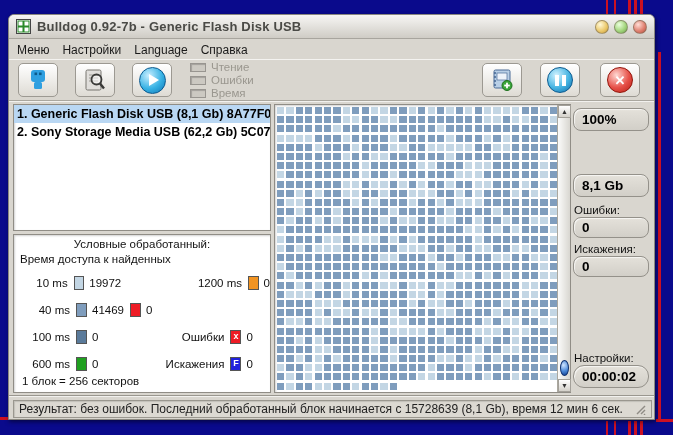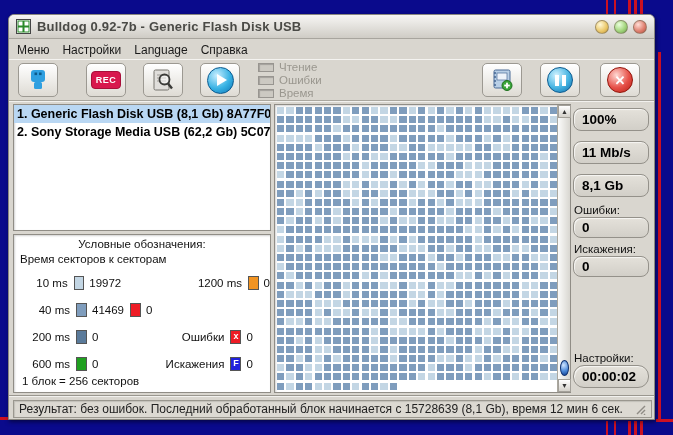--- a/index.html
+++ b/index.html
@@ -149,23 +149,20 @@
   </div>
 
   <div class="toolbar">
     <div class="tb-btn" style="margin-left:9px;">
       <svg width="18" height="22" viewBox="0 0 18 22">
         <rect x="2" y="1" width="14" height="12" rx="3" fill="#2f9fe0"></rect>
         <rect x="5.5" y="3.5" width="2.6" height="2.6" fill="#0c5a8c"></rect>
         <rect x="10" y="3.5" width="2.6" height="2.6" fill="#0c5a8c"></rect>
         <rect x="5" y="13" width="8" height="7" rx="1.5" fill="#2f9fe0"></rect>
       </svg>
-    </div>
-    <div class="tb-btn" style="margin-left:28px;">
-      <span class="rec-chip">REC</span>
     </div>
     <div class="tb-btn" style="margin-left:17px;">
       <svg width="22" height="24" viewBox="0 0 22 24">
         <rect x="2" y="2" width="15" height="20" rx="1.5" fill="#e0dedb" stroke="#77756f"></rect>
         <line x1="5" y1="7" x2="14" y2="7" stroke="#9a9892"></line>
         <line x1="5" y1="10" x2="14" y2="10" stroke="#9a9892"></line>
         <line x1="5" y1="13" x2="14" y2="13" stroke="#9a9892"></line>
         <circle cx="12.5" cy="11.5" r="5" fill="rgba(255,255,255,.55)" stroke="#3a3a38" stroke-width="1.8"></circle>
         <line x1="16" y1="15.5" x2="20" y2="20.5" stroke="#3a3a38" stroke-width="2.4"></line>
       </svg>
@@ -212,40 +209,40 @@
       <span class="round-ic stop-ic">✕</span>
     </div>
   </div>
 
   <div class="panel disk-panel">
     <div class="disk-row selected">1. Generic Flash Disk USB  (8,1 Gb) 8A77F0F8</div>
     <div class="disk-row">2. Sony Storage Media USB  (62,2 Gb) 5C0710</div>
   </div>
 
   <div class="panel legend-panel">
-    <div class="legend-title">Условные обозначения:</div>
-    <div class="legend-sub">Время секторов к секторам</div>
+    <div class="legend-title">Условные обработанный:</div>
+    <div class="legend-sub">Время доступа к найденных</div>
     <div class="legend-rows">
       <div class="lrow">
         <span class="lg-label">10 ms</span>
         <span class="swatch" style="background: rgb(195, 214, 228);"></span>
         <span>19972</span>
         <span class="lg-label wide">1200 ms</span>
         <span class="swatch" style="background: rgb(242, 148, 34);"></span>
         <span>0</span>
       </div>
       <div class="lrow">
         <span class="lg-label">40 ms</span>
         <span class="swatch" style="background: rgb(127, 157, 189);"></span>
         <span>41469</span>
         <span class="swatch" style="background: rgb(238, 28, 37);"></span>
         <span>0</span>
       </div>
       <div class="lrow">
-        <span class="lg-label">200 ms</span>
+        <span class="lg-label">100 ms</span>
         <span class="swatch" style="background: rgb(90, 122, 154);"></span>
         <span>0</span>
         <span class="lg-label wide">Ошибки</span>
         <span class="swatch" style="background: rgb(238, 28, 37);">
             <i style="font-style:normal;">x</i>
           </span>
         <span>0</span>
       </div>
       <div class="lrow">
         <span class="lg-label">600 ms</span>
@@ -1179,21 +1176,20 @@
       </div>
     <div class="vscroll">
       <div class="sc-btn sc-up">▲</div>
       <div class="sc-thumb"></div>
       <div class="sc-btn sc-down">▼</div>
     </div>
   </div>
 
   <div class="stats">
     <div class="field" style="top:4px;">100%</div>
-    <div class="field" style="top:37px;">11 Mb/s</div>
     <div class="field" style="top:70px;">8,1 Gb</div>
     <div class="stat-label" style="top:100px;">Ошибки:</div>
     <div class="field small" style="top:113px;">0</div>
     <div class="stat-label" style="top:139px;">Искажения:</div>
     <div class="field small" style="top:152px;">0</div>
     <div class="stat-label" style="top:248px;">Настройки:</div>
     <div class="field time-field" style="top:261px;">00:00:02</div>
   </div>
 
   <div class="statusbar">

